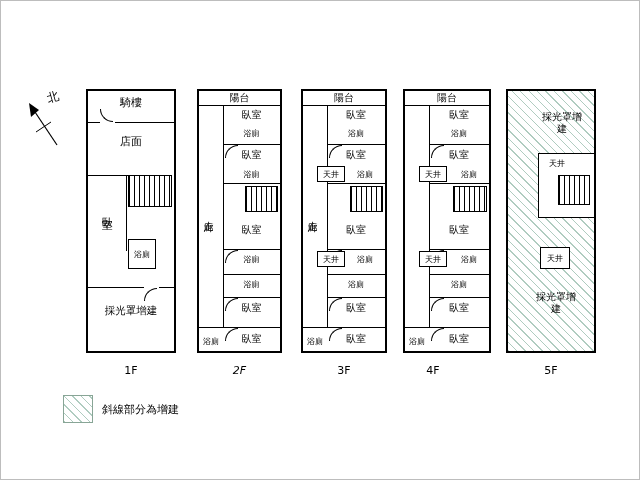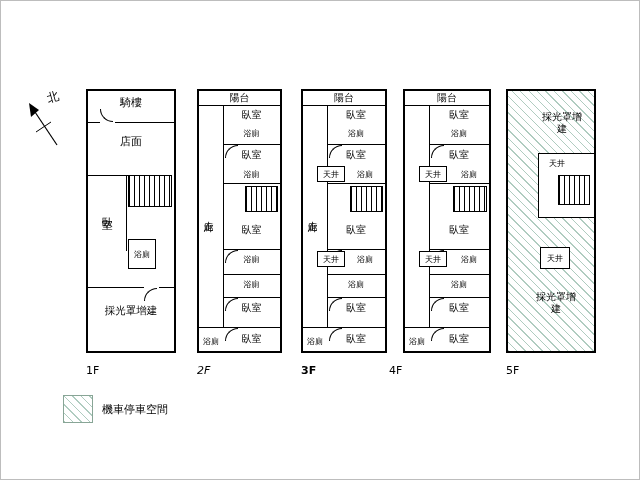--- a/index.html
+++ b/index.html
@@ -27,21 +27,21 @@
   .box { position:absolute; border:1px solid #000; background:#fff;
          display:flex; align-items:center; justify-content:center; }
 
   .hatch { background-image:repeating-linear-gradient(45deg,
            rgba(110,162,140,.55) 0, rgba(110,162,140,.55) 1px, transparent 1px, transparent 6px); }
   .whitepatch { position:absolute; background:#fff; }
 
   #watermark { position:absolute; left:146px; top:199px; font-size:44px; letter-spacing:16px;
                color:#2ba69a; white-space:nowrap; z-index:40; font-weight:500; }
 
-  .floor-label { position:absolute; top:363px; font-size:11px; text-align:left; color:#000; }
+  .floor-label { position:absolute; top:363px; font-size:11px; text-align:center; color:#000; }
 
   #legend-box { position:absolute; left:62px; top:394px; width:30px; height:28px; border:1px solid #88a596; }
   #legend-label { position:absolute; left:101px; top:401px; font-size:11px; color:#000; }
 
   #compass { position:absolute; left:20px; top:88px; width:64px; height:66px; }
   #compass .north { position:absolute; left:26px; top:0; font-size:12px; color:#000; transform:rotate(-16deg); }
 </style>
 </head>
 <body>
 
@@ -179,21 +179,21 @@
     <div class="lbl s8" style="left:34px;width:30px;top:68px;">天井</div>
     <div class="stairs" style="left:50px;top:84px;width:32px;height:30px;"></div>
     <div class="box" style="left:32px;top:156px;width:30px;height:22px;">
       <span style="font-size:8px;">天井</span>
     </div>
     <div class="lbl" style="left:28px;width:40px;top:200px;font-size:10px;">採光罩增建</div>
   </div>
 
   <div class="floor-label" style="left:85px;width:90px;">1F</div>
   <div class="floor-label" style="left:196px;width:85px;font-style:italic;">2F</div>
-  <div class="floor-label" style="left:300px;width:86px;font-weight:bold;">3F</div>
+  <div class="floor-label" style="left:300px;width:86px;">3F</div>
   <div class="floor-label" style="left:388px;width:88px;">4F</div>
   <div class="floor-label" style="left:505px;width:90px;">5F</div>
 
   <div id="legend-box" class="hatch"></div>
-  <div id="legend-label">機車停車空間</div>
+  <div id="legend-label">斜線部分為增建</div>
 
 
 </div>
 
 </body></html>

